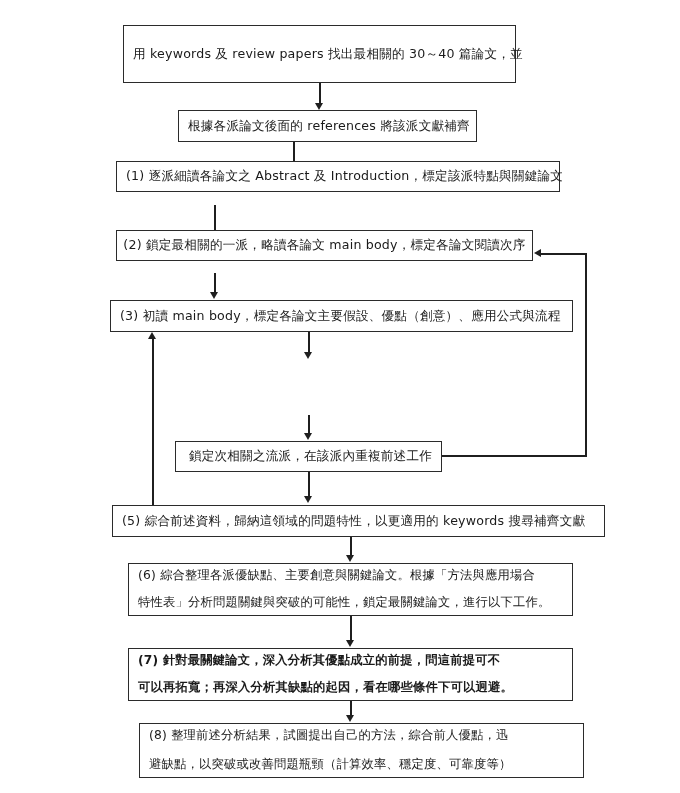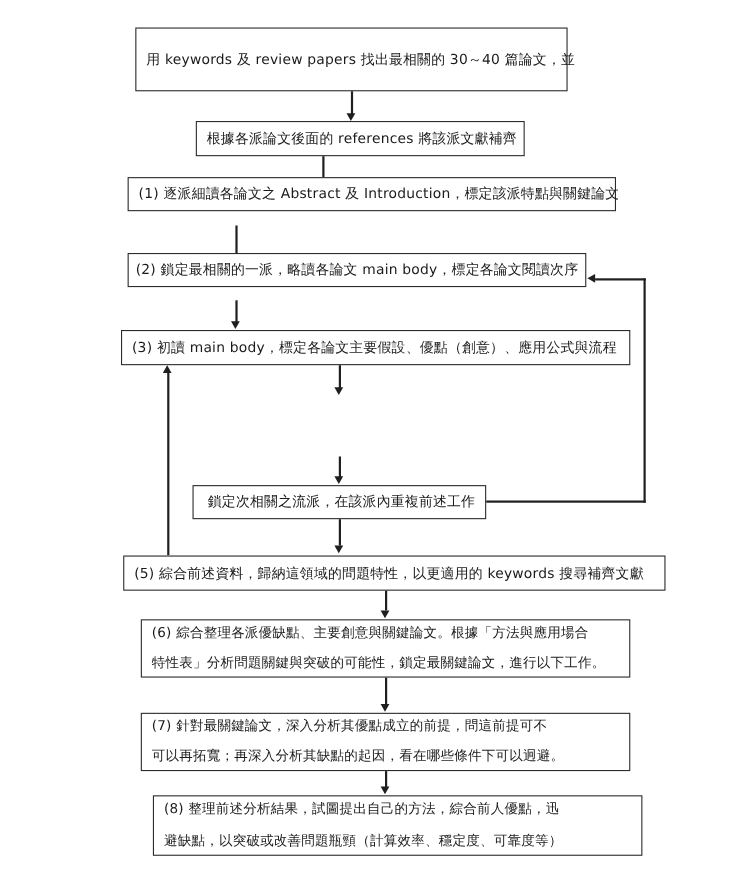--- a/index.html
+++ b/index.html
@@ -139,21 +139,21 @@
   <div class="arrow-down" style="left:346px; top:555px;"></div>
 
   <div class="node fs13b" style="left:128px; top:563px; width:445px; height:53px;">
     <span class="line">(6) 綜合整理各派優缺點、主要創意與關鍵論文。根據「方法與應用場合</span>
     <span class="line">特性表」分析問題關鍵與突破的可能性，鎖定最關鍵論文，進行以下工作。</span>
   </div>
 
   <div class="vline" style="left:350px; top:616px; height:24px;"></div>
   <div class="arrow-down" style="left:346px; top:640px;"></div>
 
-  <div class="node fs13b" style="left:128px; top:648px; width:445px; height:53px;">
+  <div class="node fs13b" style="left:128px; top:648px; width:445px; height:53px;font-weight:bold;">
     <span class="line">(7) 針對最關鍵論文，深入分析其優點成立的前提，問這前提可不</span>
     <span class="line">可以再拓寬；再深入分析其缺點的起因，看在哪些條件下可以迥避。</span>
   </div>
 
   <div class="vline" style="left:350px; top:701px; height:15px;"></div>
   <div class="arrow-down" style="left:346px; top:715px;"></div>
 
   <div class="node fs13b" style="left:128px; top:723px; width:445px; height:55px;margin-left:11px;">
     <span class="line">(8) 整理前述分析結果，試圖提出自己的方法，綜合前人優點，迅</span>
     <span class="line">避缺點，以突破或改善問題瓶頸（計算效率、穩定度、可靠度等）</span>

